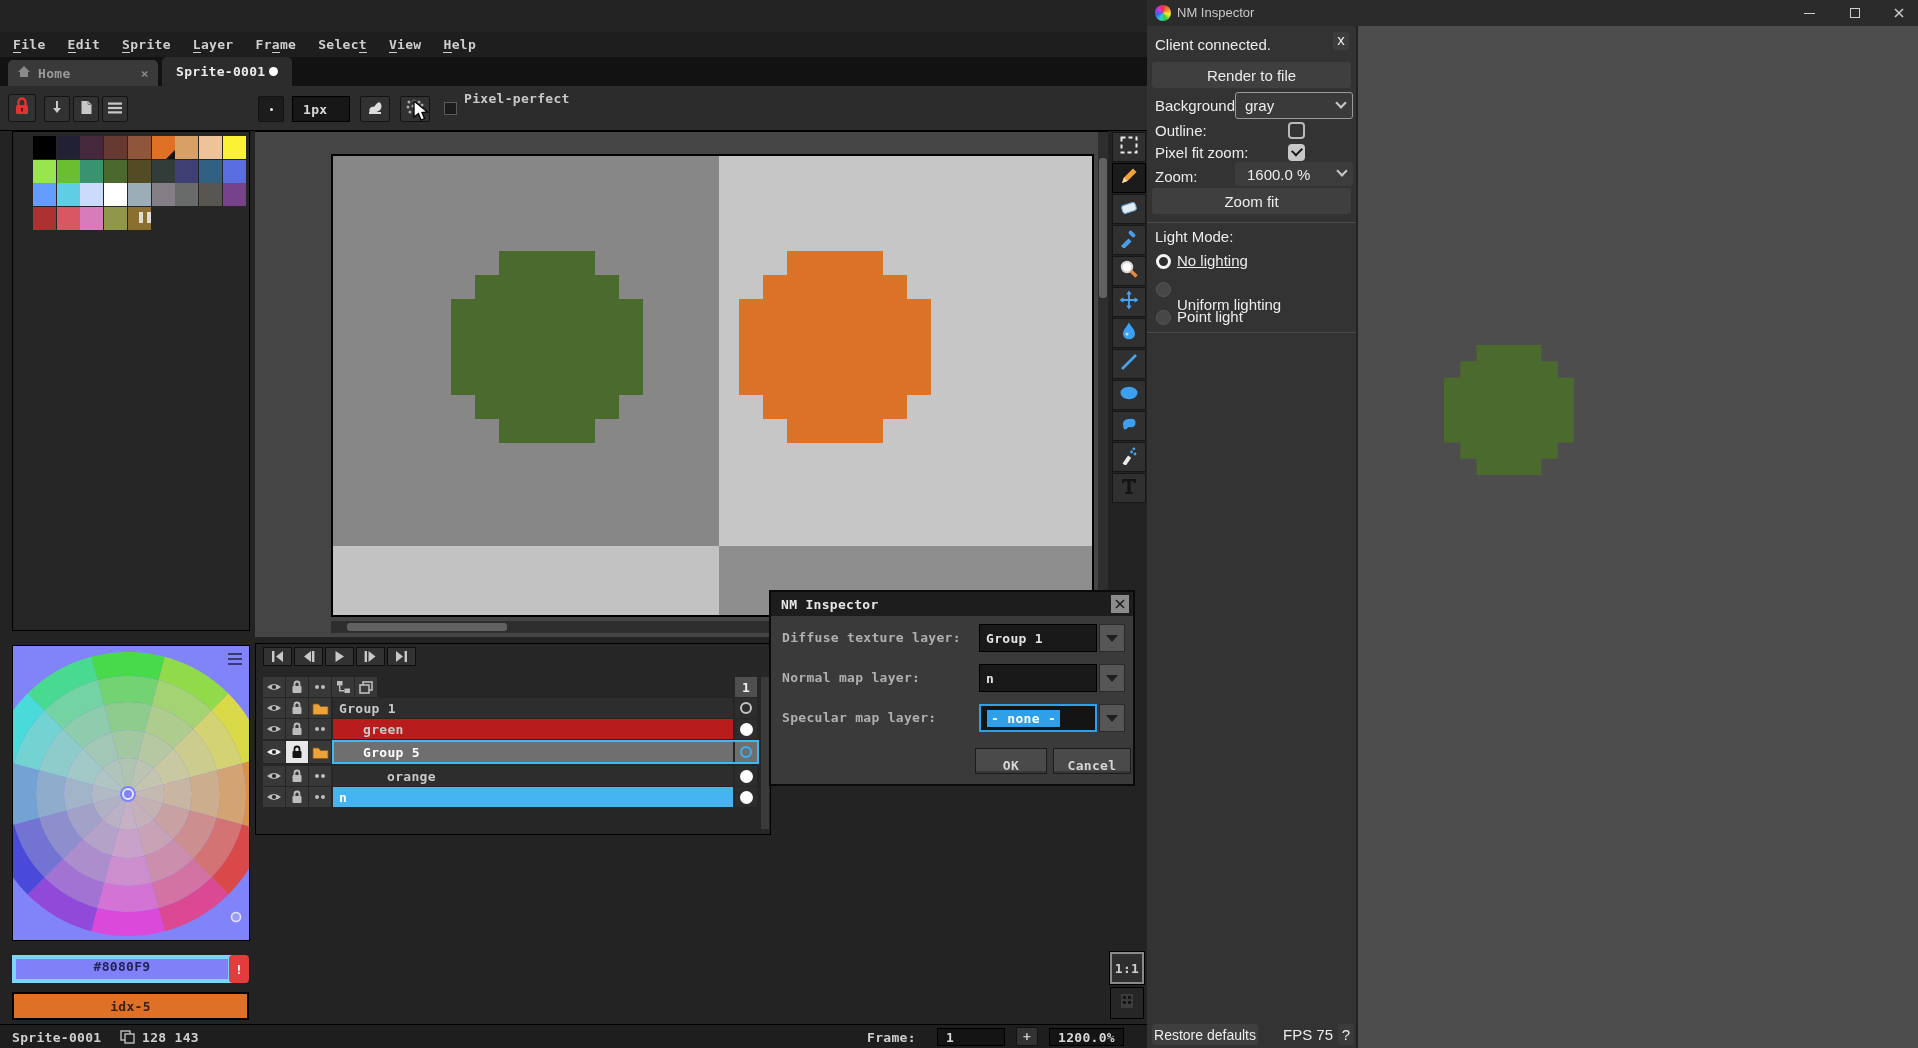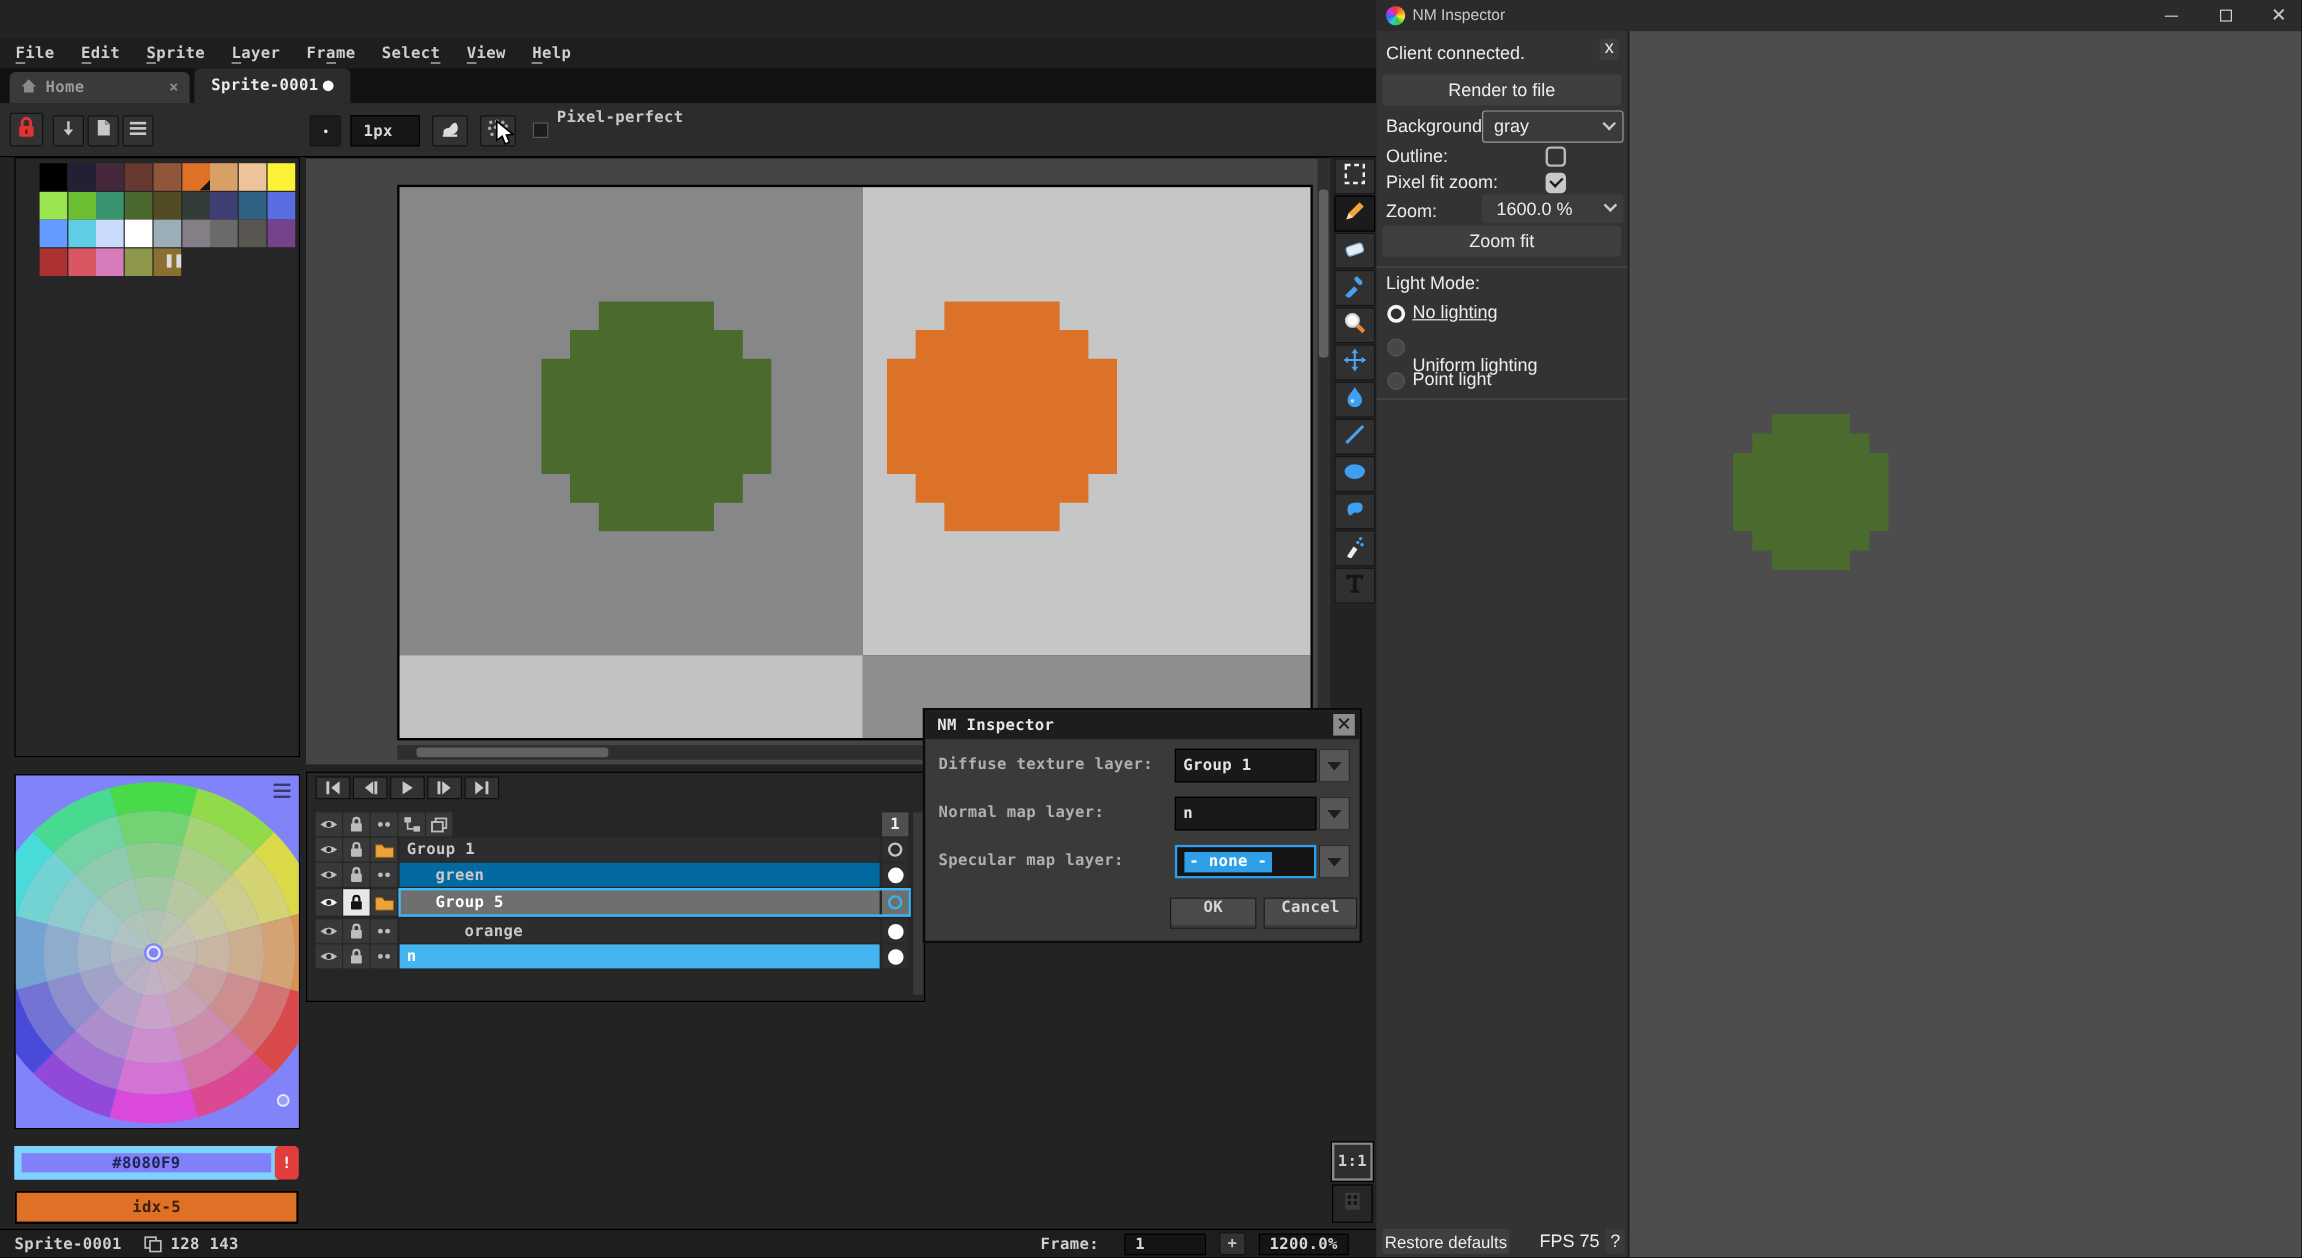--- a/index.html
+++ b/index.html
@@ -30,21 +30,21 @@
   #palettepanel{left:12px;top:131px;width:238px;height:500px;background:#262626;border:1px solid #000}
   .swatch{position:absolute;width:23px;height:23px}
   .swatch .notch{position:absolute;right:0;bottom:0;width:9px;height:9px;background:#141414;clip-path:polygon(100% 0,100% 100%,0 100%)}
   #pal-end{left:126px;top:80px;width:14px;height:11px;display:flex;gap:4px}
   #pal-end i{display:block;width:4px;height:11px;background:#dcdcdc}
   
   #wheelpanel{left:12px;top:645px;width:238px;height:296px;border:1px solid #000;overflow:hidden}
   #wheel-menu-icon{right:7px;top:7px;width:14px;display:flex;flex-direction:column;gap:3px}
   #wheel-menu-icon i{height:2px;background:#393a6e}
   
-  #hexbox{left:12px;top:955px;width:220px;height:28px;border:6px solid #7dd3fc;display:flex;align-items:center;justify-content:center;color:#23235a}
+  #hexbox{left:12px;top:955px;width:220px;height:28px;border:4px solid #7dd3fc;display:flex;justify-content:center;color:#23235a}
   #warnbtn{left:229px;top:955px;width:20px;height:28px;background:#e23c3c;border-radius:4px;color:#fff;display:flex;align-items:center;justify-content:center}
   #idxbox{left:12px;top:992px;width:237px;height:28px;border:2px solid #000;display:flex;align-items:center;justify-content:center;color:#3a2208}
   
   #canvas{left:255px;top:131px;width:853px;height:506px;background:#454545;border-top:1px solid #000;overflow:hidden}
   #sprite{position:absolute;left:76px;top:22px;width:763px;height:463px;border:2px solid #000}
   .quad{position:absolute}
   .pixcircle{position:absolute;clip-path:polygon(25% 0,75% 0,75% 12.5%,87.5% 12.5%,87.5% 25%,100% 25%,100% 75%,87.5% 75%,87.5% 87.5%,75% 87.5%,75% 100%,25% 100%,25% 87.5%,12.5% 87.5%,12.5% 75%,0 75%,0 25%,12.5% 25%,12.5% 12.5%,25% 12.5%)}
   #hscroll{position:absolute;left:76px;top:489px;width:763px;height:12px;background:#2e2e2e}
   #hscroll .thumb{position:absolute;left:16px;top:2px;width:160px;height:8px;background:#616161;border-radius:3px}
   #vscroll{position:absolute;left:843px;top:0;width:10px;height:506px;background:#2e2e2e}
@@ -67,21 +67,21 @@
   
   #dialog{left:769px;top:590px;width:366px;height:196px;background:#3a3a3a;border:2px solid #0a0a0a;z-index:40}
   #dlg-title{position:absolute;left:0;top:0;width:100%;height:24px;background:#1d1d1d;color:#e6e6e6;display:flex;align-items:center;padding-left:10px}
   #dlg-close{position:absolute;right:4px;top:3px;width:18px;height:18px;background:#8c8c8c;display:flex;align-items:center;justify-content:center}
   .dlg-label{position:absolute;left:11px;height:28px;line-height:28px;color:#b0b0b0}
   .dlg-box{position:absolute;left:208px;width:118px;height:28px;background:#191919;border:1px solid #000;display:flex;align-items:center;padding-left:6px;color:#e4e4e4}
   .dlg-box.focused{border:2px solid #2f9fe8;background:#141414}
   .dlg-box.focused span{background:#2f9fe8;color:#fff;padding:1px 4px}
   .dlg-arrow{position:absolute;left:328px;width:26px;height:28px;background:#565656;border:1px solid #2a2a2a;display:flex;align-items:center;justify-content:center}
   .dlg-arrow i{width:0;height:0;border-left:6px solid transparent;border-right:6px solid transparent;border-top:7px solid #1e1e1e}
-  .dlg-btn{position:absolute;top:156px;height:26px;background:#4a4a4a;border:1px solid #1c1c1c;box-shadow:inset 0 -2px 0 #383838;color:#d6d6d6;display:flex;align-items:flex-start;justify-content:center}
+  .dlg-btn{position:absolute;top:156px;height:26px;background:#4a4a4a;border:1px solid #1c1c1c;box-shadow:inset 0 -2px 0 #383838;color:#d6d6d6;display:flex;align-items:flex-end;justify-content:center}
   
   #statusbar{left:0;top:1024px;width:1147px;height:24px;background:#1e1e1e;border-top:1px solid #000}
   .sbox{position:absolute;background:#141414;border:1px solid #000;color:#d8d8d8;display:flex;align-items:center;padding-left:8px}
   
   #rw{position:absolute;left:1147px;top:0;width:771px;height:1048px;background:#333}
   #rw-titlebar{left:0;top:0;width:771px;height:26px;background:#2b2b2b}
   #rw-title{left:30px;top:5px;font:13px "Liberation Sans",sans-serif;color:#c9c9c9}
   #rw-appicon{left:8px;top:5px;width:16px;height:16px;border-radius:50%;background:conic-gradient(#e33,#e83,#ee3,#3c3,#3cc,#36e,#c3e,#e33)}
   .rwbtn{top:0;height:26px;display:flex;align-items:center;justify-content:center}
   #sidebar{left:0;top:26px;width:209px;height:1022px;background:#333}
@@ -518,21 +518,21 @@
               <rect x="1.5" y="6" width="9" height="7" rx="1" fill="currentColor"></rect>
               <path d="M3.5 6.5 V4 a2.5 2.5 0 0 1 5 0 V6.5" fill="none" stroke="currentColor" stroke-width="1.8"></path>
             </svg>
           </div>
           <div class="tcell" style="left: 53px; top: 75px; width: 22px; height: 20px;">
             <svg width="16" height="8" viewBox="0 0 16 8">
               <circle cx="5" cy="4" r="2" fill="currentColor"></circle>
               <circle cx="11" cy="4" r="2" fill="currentColor"></circle>
             </svg>
           </div>
-          <div class="tname px" style="left: 77px; top: 75px; width: 400px; height: 20px; background: #0369a1; color: rgb(201, 201, 201); padding-left: 30px;">
+          <div class="tname px" style="left: 77px; top: 75px; width: 400px; height: 20px; background: #b91c1c; color: rgb(201, 201, 201); padding-left: 30px;">
             <span>green</span>
           </div>
           <div class="fcell" style="left: 479px; top: 75px; width: 22px; height: 20px;">
             <span class="celdot"></span>
           </div>
           <div class="tcell" style="left: 7px; top: 97px; width: 22px; height: 22px; color: rgb(242, 242, 242);">
             <svg width="16" height="12" viewBox="0 0 16 12">
               <path d="M1 6 Q8 0 15 6 Q8 12 1 6Z" fill="currentColor"></path>
               <circle cx="8" cy="6" r="2.1" fill="#262626"></circle>
             </svg>

